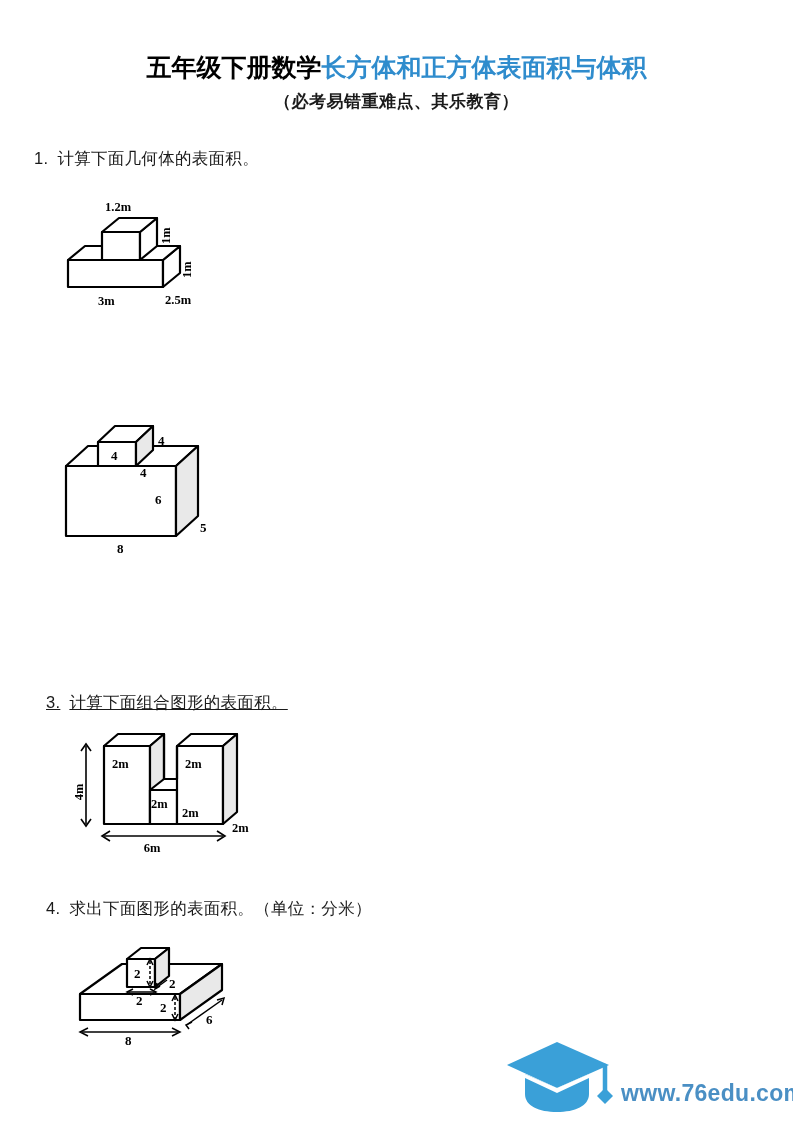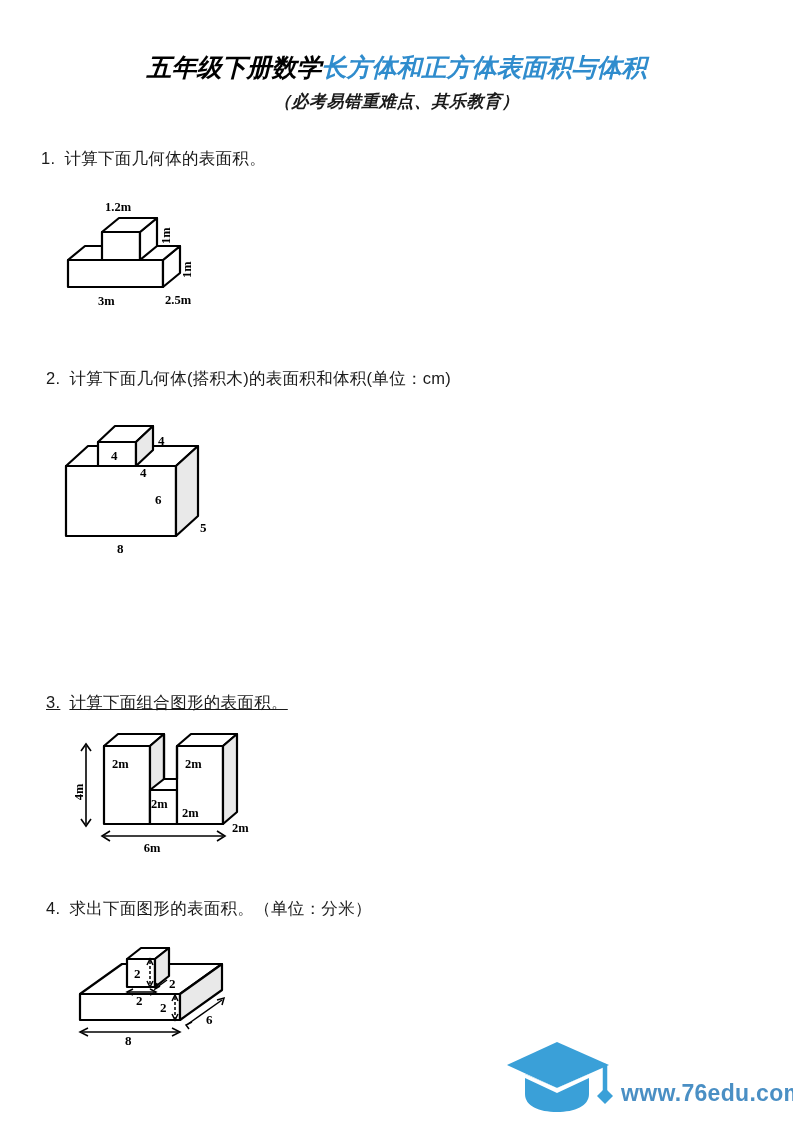--- a/index.html
+++ b/index.html
@@ -20,21 +20,20 @@
     inset: 0;
   }
 
   
   .title-block {
     position: absolute;
     top: 52px;
     left: 0;
     width: 793px;
     text-align: center;
-    font-style: italic;
   }
   .main-title {
     font-size: 25px;
     font-weight: bold;
     letter-spacing: 0px;
     line-height: 1.2;
     white-space: nowrap;
   }
   .title-black { color: #000000; }
   .title-blue  { color: #2f8ccd; }
@@ -48,21 +47,21 @@
 
   
   .question {
     position: absolute;
     font-size: 16.5px;
     color: #1a1a1a;
     white-space: nowrap;
     letter-spacing: 0.3px;
   }
   .q-num { margin-right: 9px; }
-  #q1 { left: 41px; top: 148px; }
+  #q1 { left: 34px; top: 148px; }
   #q2 { left: 46px; top: 368px; }
   #q3 { left: 46px; top: 692px; text-decoration: underline; }
   #q4 { left: 46px; top: 898px; text-align: right; }
 
   
   .figure {
     position: absolute;
   }
   #fig1 { left: 60px; top: 190px; }
   #fig2 { left: 58px; top: 398px; }
@@ -141,23 +140,20 @@
       <g font-family="'Liberation Serif', 'DejaVu Serif', serif" font-size="12.5" font-weight="bold" fill="#000000">
         <text x="45" y="21">1.2m</text>
         <text x="0" y="0" transform="translate(110,54) rotate(-90)">1m</text>
         <text x="0" y="0" transform="translate(131,88) rotate(-90)">1m</text>
         <text x="38" y="115">3m</text>
         <text x="105" y="114">2.5m</text>
       </g>
     </svg>
   </div>
 
-  <div class="question" id="q2">
-    <span class="q-num">2.</span><span>计算下面几何体(搭积木)的表面积和体积(单位：cm)</span>
-  </div>
 
   <div class="figure" id="fig2">
     <svg width="190" height="160" viewBox="0 0 190 160">
       <g stroke="#000000" stroke-width="2.2" stroke-linejoin="round">
 
         <path d="M8 68 L30 48 L140 48 L118 68 Z" fill="#ffffff"></path>
 
         <path d="M8 68 L8 138 L118 138 L118 68 Z" fill="#ffffff"></path>
 
         <path d="M118 138 L140 118 L140 48 L118 68 Z" fill="#e9e9e9"></path>

